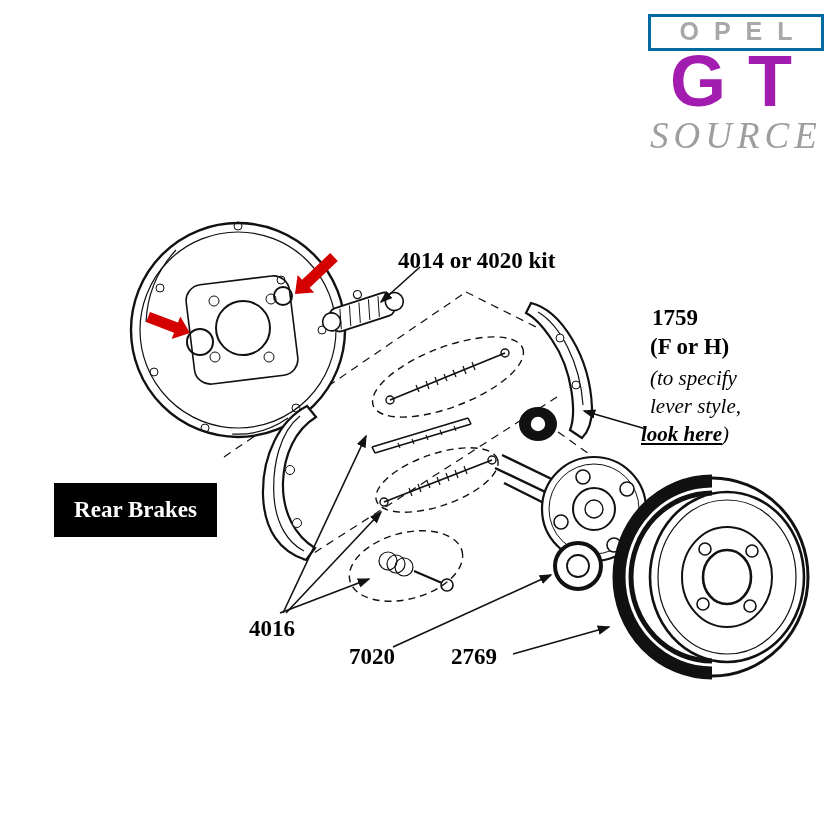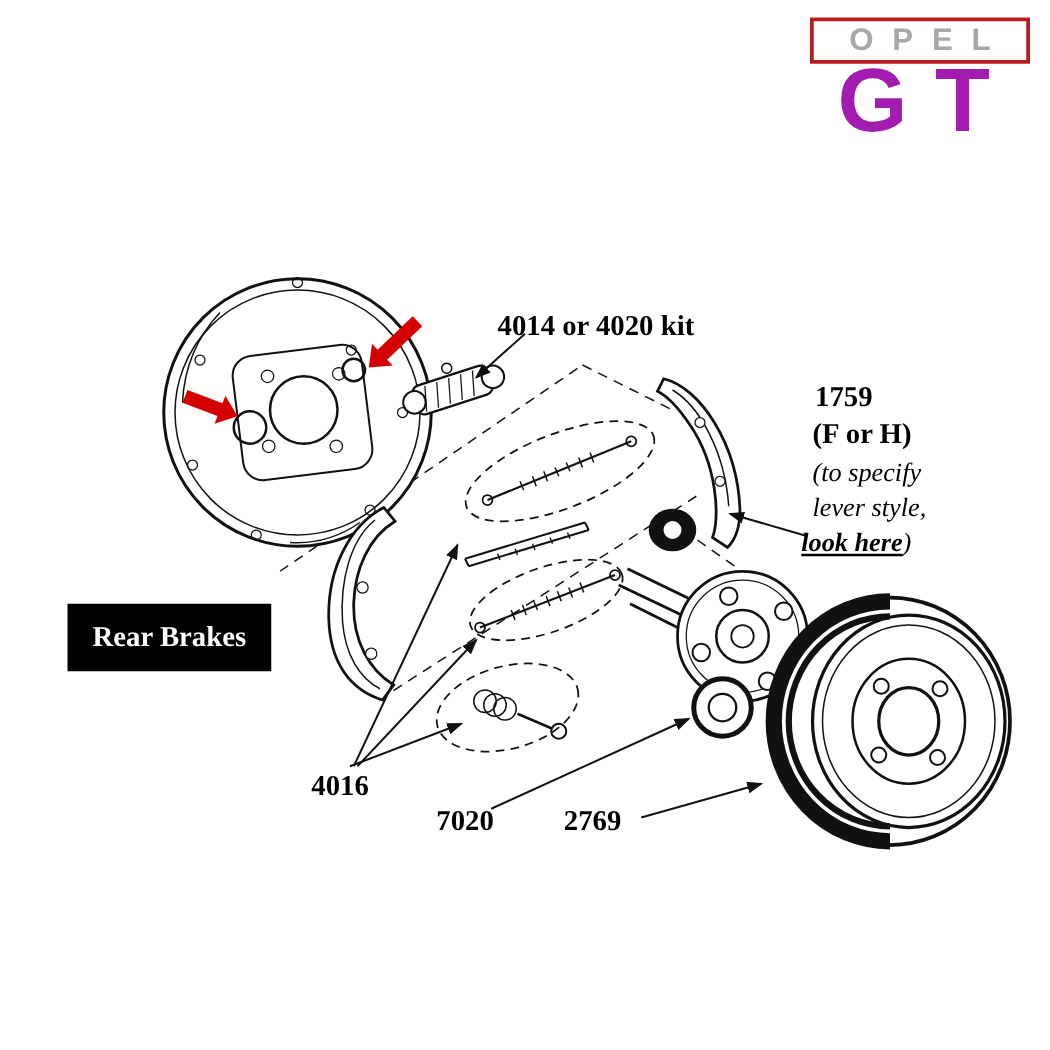--- a/index.html
+++ b/index.html
@@ -9,22 +9,22 @@
     background:#ffffff;
     font-family:"Liberation Serif", serif;
     overflow:hidden;
   }
   .stage { position:absolute; inset:0; width:840px; height:840px; }
   svg.diagram { position:absolute; left:0; top:0; }
 
   
   .logo-opel-box {
     position:absolute; left:648px; top:14px; width:176px; height:37px;
-    border:3px solid #b91c1c;
-    display:flex; align-items:center; justify-content:center;
+    border:3px solid #0369a1;
+    display:flex; justify-content:center;
     background:#fff;
   }
   .logo-opel {
     font-family:"Liberation Sans", sans-serif;
     font-size:25px; font-weight:bold; color:#a8a8a8;
     letter-spacing:15px; text-indent:15px;
   }
   .logo-gt {
     position:absolute; left:648px; top:40px; width:160px; text-align:center;
     font-family:"Liberation Sans", sans-serif;
@@ -193,20 +193,21 @@
     <g fill="#d40000" stroke="none">
       <polygon points="330.2,253.0 302.1,279.7 297.6,275.0 295,294 314.2,292.4 309.7,287.7 337.8,261.0"></polygon>
       <polygon points="146.0,322.1 174.0,332.8 171.7,338.9 190,333 180.3,316.5 178.0,322.6 150.0,311.9"></polygon>
     </g>
   </svg>
 
   <div class="logo-opel-box">
     <span class="logo-opel">OPEL</span>
   </div>
   <div class="logo-gt">GT</div>
+  <div class="logo-source">SOURCE</div>
 
   <div class="part-label" style="left:398px; top:248px;">4014 or 4020 kit</div>
 
   <div class="part-label" style="left:652px; top:305px;">1759</div>
   <div class="part-label" style="left:650px; top:334px;">(F or H)</div>
   <div class="note-line" style="left:650px; top:366px;">(to specify</div>
   <div class="note-line" style="left:650px; top:394px;">lever style,</div>
   <div class="note-line" style="left:641px; top:422px;">
     <span class="note-link">look here</span><span>)</span>
   </div>

